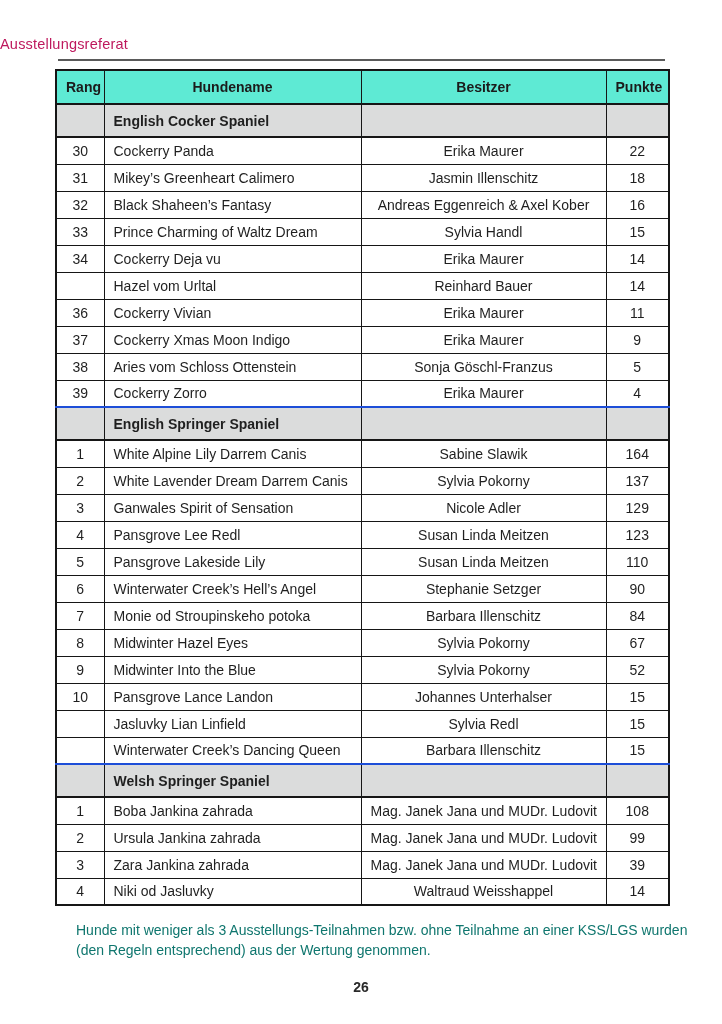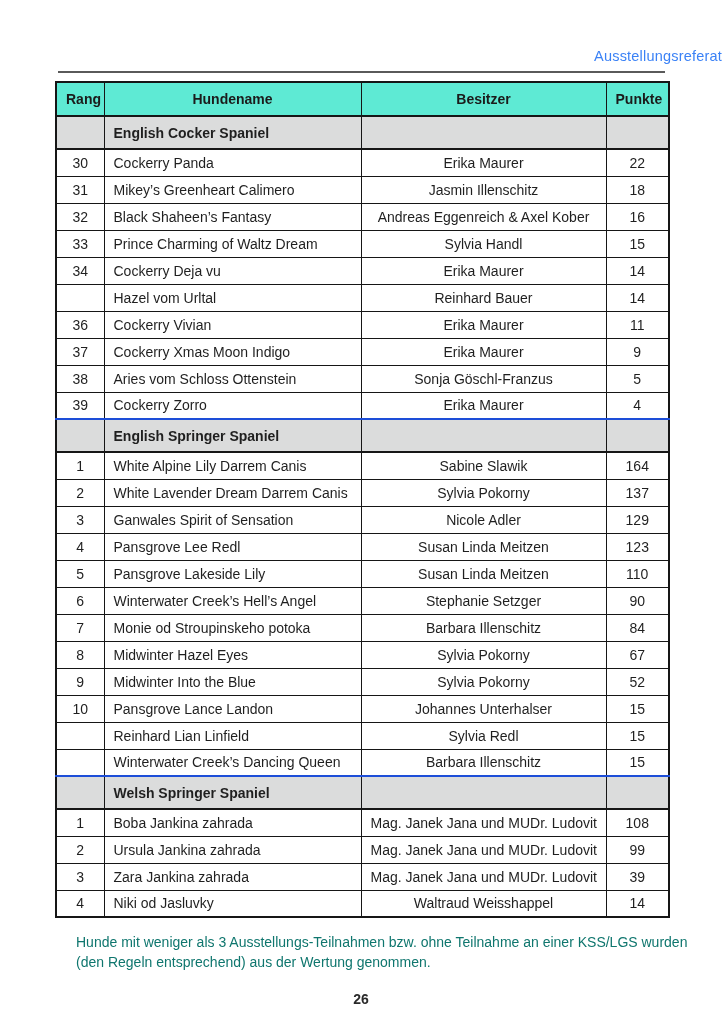--- a/index.html
+++ b/index.html
@@ -9,25 +9,24 @@
     height: 1024px;
     background: #ffffff;
     font-family: "Liberation Sans", sans-serif;
     color: #1f1f1f;
     overflow: hidden;
   }
   .page { width: 722px; height: 1024px; position: relative; }
 
   .page-title {
     padding-top: 36px;
-    text-align: right;
+    text-align: left;
     font-size: 14.5px;
-    color: #3b82f6;
+    color: #be185d;
     letter-spacing: 0.2px;
-    margin-top: 12px;
   }
   .header-rule {
     margin: 7px 0 0 58px;
     width: 607px;
     border-top: 2px solid #5a5a5a;
   }
 
   table.results {
     border-collapse: collapse;
     table-layout: fixed;
@@ -230,21 +229,21 @@
           <td class="col-points">52</td>
         </tr>
         <tr class="data-row">
           <td class="col-rang">10</td>
           <td class="col-name">Pansgrove Lance Landon</td>
           <td class="col-owner">Johannes Unterhalser</td>
           <td class="col-points">15</td>
         </tr>
         <tr class="data-row">
           <td class="col-rang"></td>
-          <td class="col-name">Reinhard Lian Linfield</td>
+          <td class="col-name">Jasluvky Lian Linfield</td>
           <td class="col-owner">Sylvia Redl</td>
           <td class="col-points">15</td>
         </tr>
         <tr class="data-row">
           <td class="col-rang"></td>
           <td class="col-name">Winterwater Creek’s Dancing Queen</td>
           <td class="col-owner">Barbara Illenschitz</td>
           <td class="col-points">15</td>
         </tr>
         <tr class="section-row">

